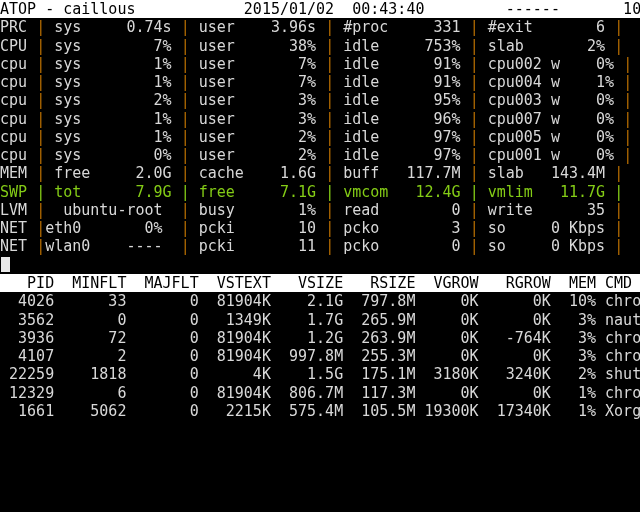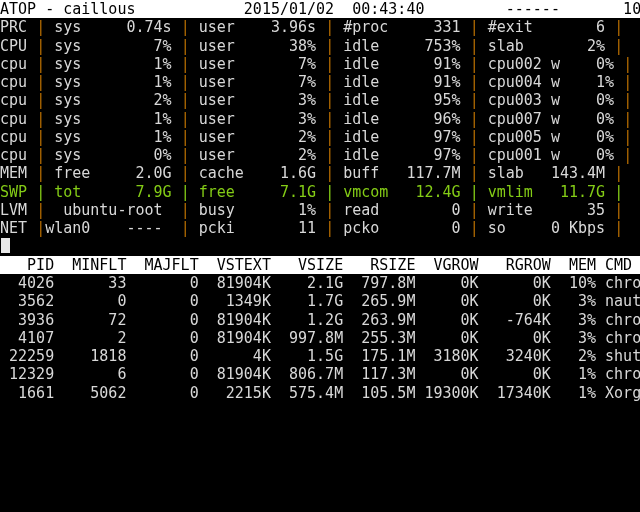--- a/index.html
+++ b/index.html
@@ -33,20 +33,21 @@
       <pre class="row"><span>CPU </span><span class="sep">|</span><span> sys    </span><span>    7% </span><span class="sep">|</span><span> user   </span><span>   38% </span><span class="sep">|</span><span> idle   </span><span>  753% </span><span class="sep">|</span><span> slab   </span><span>    2% </span><span class="sep">|</span></pre>
       <pre class="row"><span>cpu </span><span class="sep">|</span><span> sys    </span><span>    1% </span><span class="sep">|</span><span> user   </span><span>    7% </span><span class="sep">|</span><span> idle   </span><span>   91% </span><span class="sep">|</span><span> cpu002 w</span><span>    0% </span><span class="sep">|</span></pre>
       <pre class="row"><span>cpu </span><span class="sep">|</span><span> sys    </span><span>    1% </span><span class="sep">|</span><span> user   </span><span>    7% </span><span class="sep">|</span><span> idle   </span><span>   91% </span><span class="sep">|</span><span> cpu004 w</span><span>    1% </span><span class="sep">|</span></pre>
       <pre class="row"><span>cpu </span><span class="sep">|</span><span> sys    </span><span>    2% </span><span class="sep">|</span><span> user   </span><span>    3% </span><span class="sep">|</span><span> idle   </span><span>   95% </span><span class="sep">|</span><span> cpu003 w</span><span>    0% </span><span class="sep">|</span></pre>
       <pre class="row"><span>cpu </span><span class="sep">|</span><span> sys    </span><span>    1% </span><span class="sep">|</span><span> user   </span><span>    3% </span><span class="sep">|</span><span> idle   </span><span>   96% </span><span class="sep">|</span><span> cpu007 w</span><span>    0% </span><span class="sep">|</span></pre>
       <pre class="row"><span>cpu </span><span class="sep">|</span><span> sys    </span><span>    1% </span><span class="sep">|</span><span> user   </span><span>    2% </span><span class="sep">|</span><span> idle   </span><span>   97% </span><span class="sep">|</span><span> cpu005 w</span><span>    0% </span><span class="sep">|</span></pre>
       <pre class="row"><span>cpu </span><span class="sep">|</span><span> sys    </span><span>    0% </span><span class="sep">|</span><span> user   </span><span>    2% </span><span class="sep">|</span><span> idle   </span><span>   97% </span><span class="sep">|</span><span> cpu001 w</span><span>    0% </span><span class="sep">|</span></pre>
       <pre class="row"><span>MEM </span><span class="sep">|</span><span> free   </span><span>  2.0G </span><span class="sep">|</span><span> cache  </span><span>  1.6G </span><span class="sep">|</span><span> buff   </span><span>117.7M </span><span class="sep">|</span><span> slab   </span><span>143.4M </span><span class="sep">|</span></pre>
       <pre class="row red"><span>SWP </span><span class="red">|</span><span> tot    </span><span>  7.9G </span><span class="red">|</span><span> free   </span><span>  7.1G </span><span class="red">|</span><span> vmcom  </span><span> 12.4G </span><span class="red">|</span><span> vmlim  </span><span> 11.7G </span><span class="red">|</span></pre>
       <pre class="row"><span>LVM </span><span class="sep">|</span><span>  ubuntu-root  </span><span class="sep">|</span><span> busy   </span><span>    1% </span><span class="sep">|</span><span> read   </span><span>     0 </span><span class="sep">|</span><span> write  </span><span>    35 </span><span class="sep">|</span></pre>
+      <pre class="row"><span>NET </span><span class="sep">|</span><span>eth0       0%  </span><span class="sep">|</span><span> pcki   </span><span>    10 </span><span class="sep">|</span><span> pcko   </span><span>     3 </span><span class="sep">|</span><span> so     </span><span>0 Kbps </span><span class="sep">|</span></pre>
       <pre class="row"><span>NET </span><span class="sep">|</span><span>wlan0    ----  </span><span class="sep">|</span><span> pcki   </span><span>    11 </span><span class="sep">|</span><span> pcko   </span><span>     0 </span><span class="sep">|</span><span> so     </span><span>0 Kbps </span><span class="sep">|</span></pre>
     </div>
 
   <div class="cursorline"><span class="cursor"></span></div>
 
   <pre class="row inv" id="procheader">   PID  MINFLT  MAJFLT  VSTEXT   VSIZE   RSIZE  VGROW   RGROW  MEM CMD       1/7</pre>
 
   <div id="procrows" class="proc-grid"><pre class="row">  4026      33       0  81904K    2.1G  797.8M     0K      0K  10% chrome</pre><pre class="row">  3562       0       0   1349K    1.7G  265.9M     0K      0K   3% nautilus</pre><pre class="row">  3936      72       0  81904K    1.2G  263.9M     0K   -764K   3% chrome</pre><pre class="row">  4107       2       0  81904K  997.8M  255.3M     0K      0K   3% chrome</pre><pre class="row"> 22259    1818       0      4K    1.5G  175.1M  3180K   3240K   2% shutter</pre><pre class="row"> 12329       6       0  81904K  806.7M  117.3M     0K      0K   1% chrome</pre><pre class="row">  1661    5062       0   2215K  575.4M  105.5M 19300K  17340K   1% Xorg</pre></div>
 
 </div>

